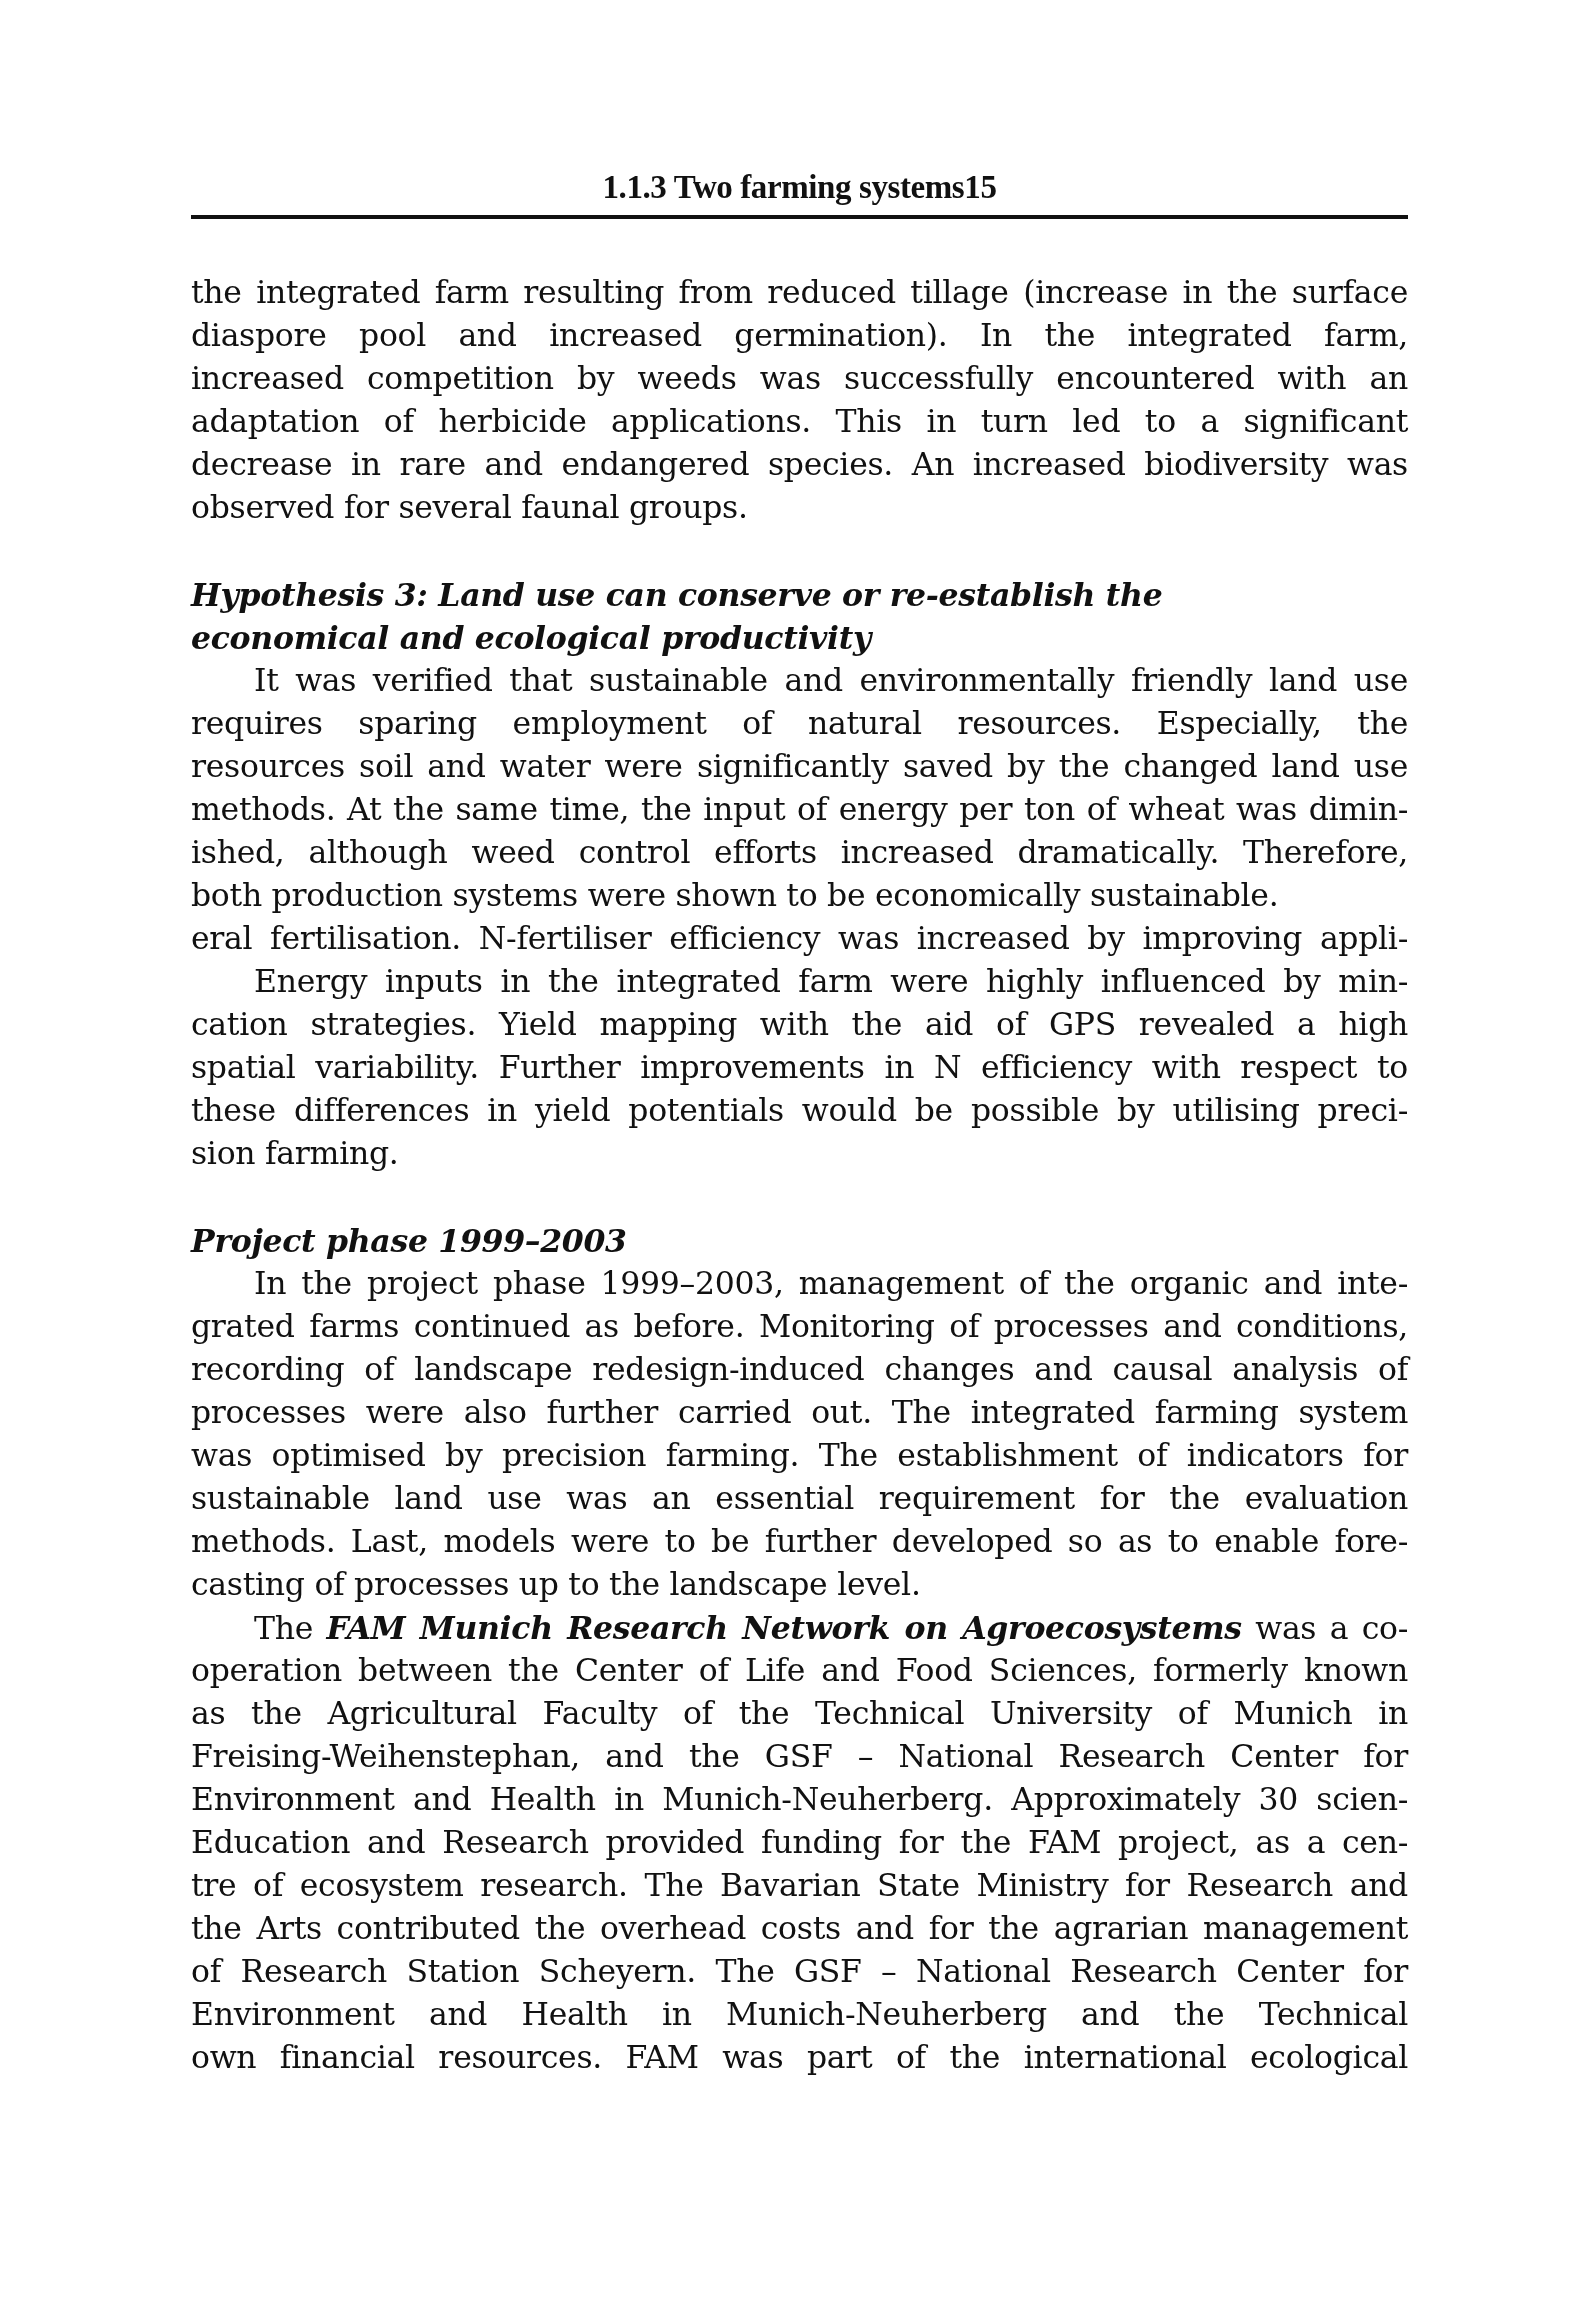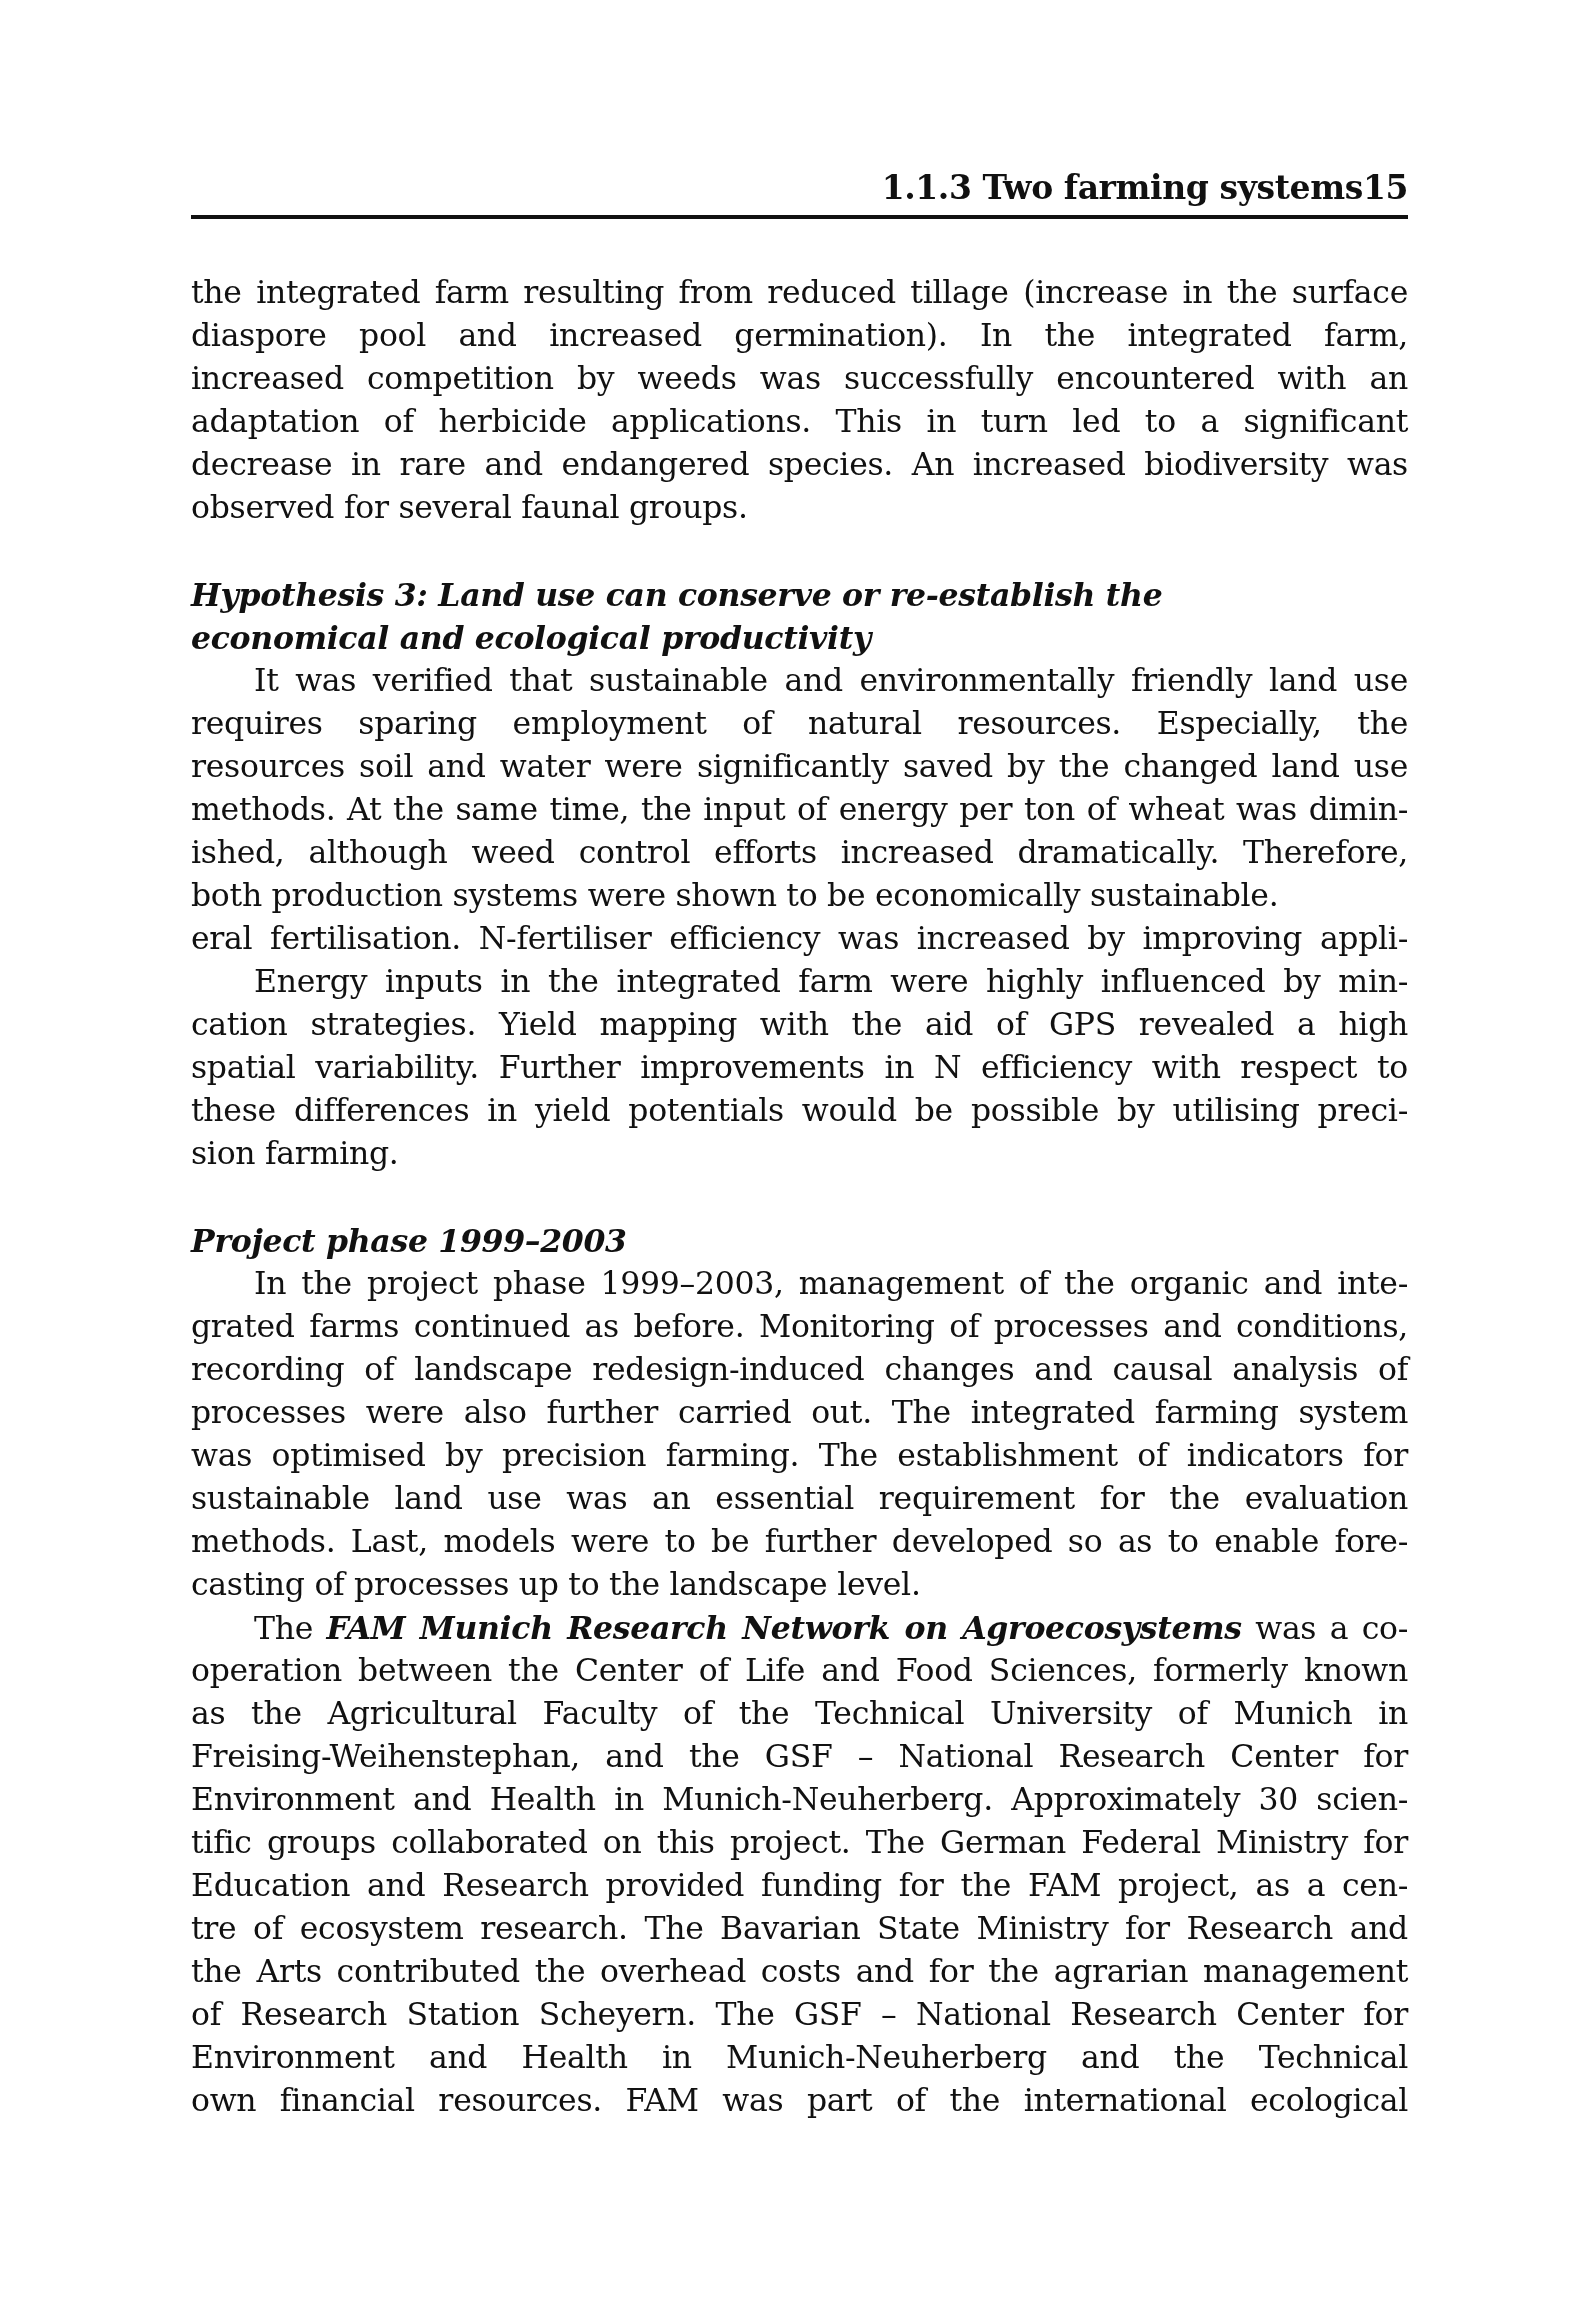--- a/index.html
+++ b/index.html
@@ -1,18 +1,18 @@
 <!DOCTYPE html>
 <html style="font-size:13px"><head>
 <meta charset="utf-8">
 <style>
   html, body { margin: 0; padding: 0; background: #ffffff; }
   body { width: 1596px; height: 2319px; position: relative; overflow: hidden; }
   .page { position: absolute; left: 191px; top: 0; width: 1217px; color: #111111; font-family: "DejaVu Serif", "Liberation Serif", serif; }
-  .running-head { position: absolute; left: 0; top: 166px; width: 1217px; height: 43px; display: flex; justify-content: flex-end; align-items: baseline; font-weight: bold; font-size: 33px; line-height: 43px; letter-spacing: -0.4px; }
+  .running-head { position: absolute; left: 0; top: 166px; width: 1217px; height: 43px; display: flex; justify-content: center; align-items: baseline; font-weight: bold; font-size: 33px; line-height: 43px; letter-spacing: -0.4px; font-family: Liberation Serif, serif; }
   .rule { position: absolute; left: 0; top: 215px; width: 1217px; height: 4.1px; background: #111111; }
   .body { position: absolute; left: 0; top: 271px; width: 1217px; font-size: 31.5px; line-height: 43px; letter-spacing: -0.3px; }
   .line { display: block; height: 43px; white-space: nowrap; text-align: justify; text-align-last: justify; }
   .line.last { text-align: center; text-align-last: left; }
   .line.indent { padding-left: 63px; }
   .heading { font-weight: bold; font-style: italic; }
   .gap { display: block; height: 44px; }
   em { font-style: italic; font-weight: bold; }
 </style>
 </head>
@@ -70,21 +70,20 @@
       <span class="line">was optimised by precision farming. The establishment of indicators for</span>
       <span class="line">sustainable land use was an essential requirement for the evaluation</span>
       <span class="line">methods. Last, models were to be further developed so as to enable fore-</span>
       <span class="line last">casting of processes up to the landscape level.</span>
 
       <span class="line indent"><span>The </span><em>FAM Munich Research Network on Agroecosystems</em><span> was a co-</span></span>
       <span class="line">operation between the Center of Life and Food Sciences, formerly known</span>
       <span class="line">as the Agricultural Faculty of the Technical University of Munich in</span>
       <span class="line">Freising-Weihenstephan, and the GSF – National Research Center for</span>
       <span class="line">Environment and Health in Munich-Neuherberg. Approximately 30 scien-</span>
-      <span class="line">tific groups collaborated on this project. The German Federal Ministry for</span>
       <span class="line">Education and Research provided funding for the FAM project, as a cen-</span>
       <span class="line">tre of ecosystem research. The Bavarian State Ministry for Research and</span>
       <span class="line">the Arts contributed the overhead costs and for the agrarian management</span>
       <span class="line">of Research Station Scheyern. The GSF – National Research Center for</span>
       <span class="line">Environment and Health in Munich-Neuherberg and the Technical</span>
       <span class="line">own financial resources. FAM was part of the international ecological</span>
     </div>
 
   </div>
 </div>

